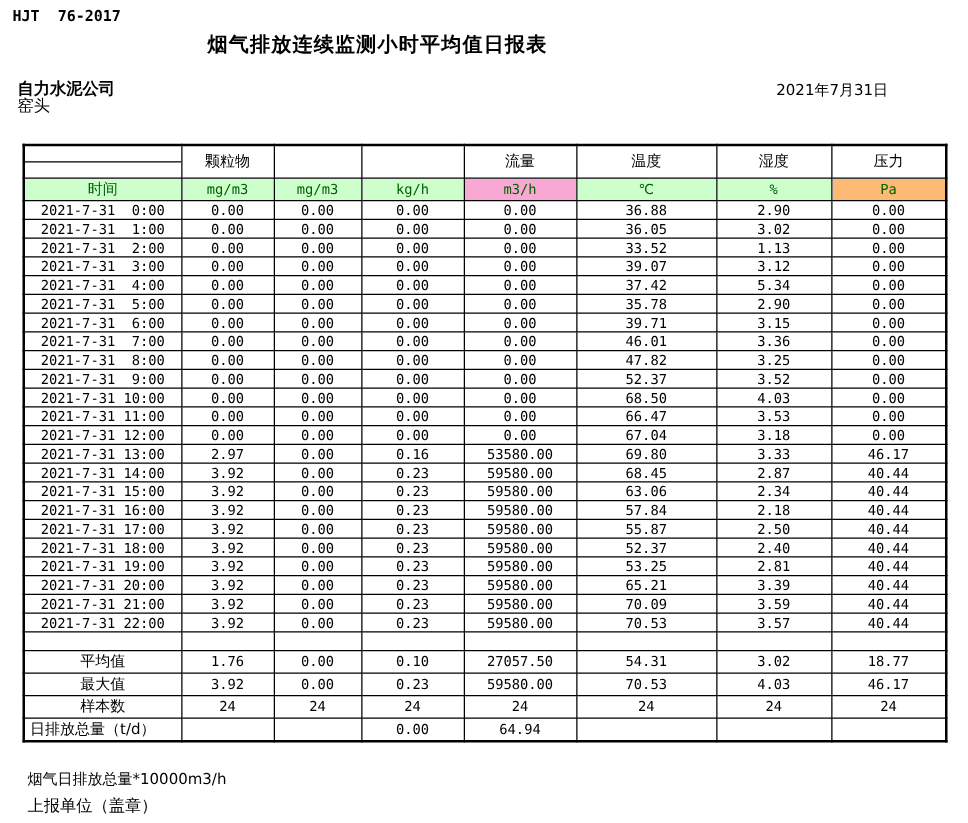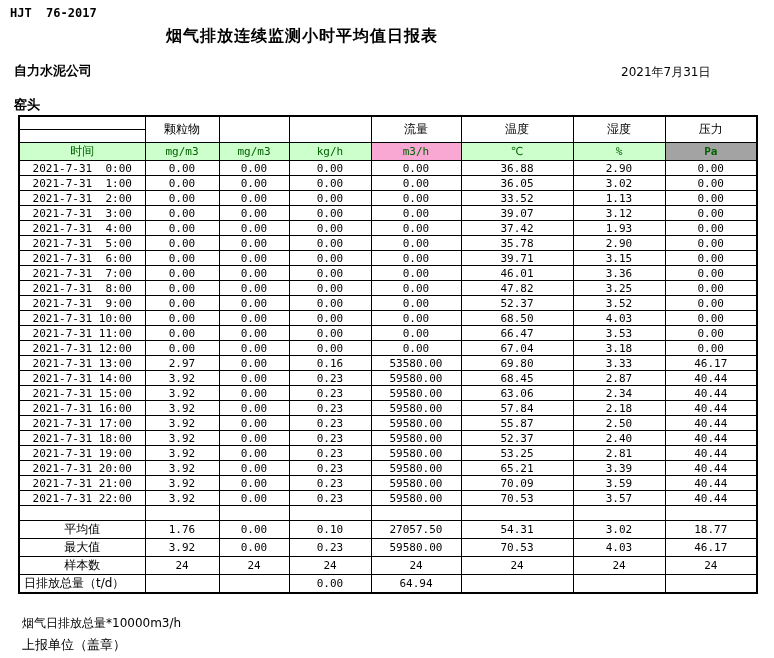--- a/index.html
+++ b/index.html
@@ -2,21 +2,21 @@
 <html><head>
 <meta charset="utf-8">
 <style>
   html,body{margin:0;padding:0;background:#fff;}
   .page{position:relative;width:774px;height:658px;background:#fff;overflow:hidden;
         font-family:"DejaVu Sans","Liberation Sans",sans-serif;color:#000;}
   .doc-code{position:absolute;left:10px;top:6px;font-weight:bold;font-size:12px;
             font-family:"DejaVu Sans Mono","DejaVu Sans",monospace;white-space:pre;}
   .title{position:absolute;left:166px;top:26px;font-weight:bold;font-size:16px;letter-spacing:1px;}
   .company{position:absolute;left:14px;top:62px;font-weight:bold;font-size:13px;}
-  .station{position:absolute;left:14px;top:96px;font-weight:bold;font-size:13px;}
+  .station{position:absolute;left:14px;top:76px;font-weight:normal;font-size:13px;}
   .date{position:absolute;left:621px;top:64px;font-size:12px;}
   table.report{position:absolute;left:18px;top:115px;width:738px;border-collapse:collapse;
                table-layout:fixed;border:2px solid #000;}
   table.report td{border:1px solid #000;padding:0;text-align:center;vertical-align:middle;overflow:hidden;}
   .grp-row td{height:24px;font-size:12px;}
   .grp-row td.head-time{vertical-align:top;}
   .head-time .half{height:12px;}
   .head-time .half.top{border-bottom:1px solid #000;}
   .unit-row td{height:14px;background:#ccffcc;color:#006100;font-size:11px;
                font-family:"DejaVu Sans Mono","DejaVu Sans",monospace;}
@@ -67,21 +67,21 @@
         <td>压力</td>
       </tr>
       <tr class="unit-row">
         <td class="time-label" style="background: rgb(204, 255, 204); color: rgb(0, 97, 0);">时间</td>
         <td style="background: rgb(204, 255, 204); color: rgb(0, 97, 0);">mg/m3</td>
         <td style="background: rgb(204, 255, 204); color: rgb(0, 97, 0);">mg/m3</td>
         <td style="background: rgb(204, 255, 204); color: rgb(0, 97, 0);">kg/h</td>
         <td style="background: #f9a8d4; color: rgb(0, 97, 0);">m3/h</td>
         <td style="background: rgb(204, 255, 204); color: rgb(0, 97, 0);">℃</td>
         <td style="background: rgb(204, 255, 204); color: rgb(0, 97, 0);">%</td>
-        <td style="background: #a3a3a3; color: rgb(0, 97, 0); font-weight: bold;">Pa</td>
+        <td style="background: #fdba74; color: rgb(0, 97, 0);">Pa</td>
       </tr>
 
     <tr class="data-row">
           <td>2021-7-31  0:00</td>
           <td>0.00</td>
           <td>0.00</td>
           <td>0.00</td>
           <td>0.00</td>
           <td>36.88</td>
           <td>2.90</td>
@@ -117,21 +117,21 @@
           <td>3.12</td>
           <td>0.00</td>
         </tr>
         <tr class="data-row">
           <td>2021-7-31  4:00</td>
           <td>0.00</td>
           <td>0.00</td>
           <td>0.00</td>
           <td>0.00</td>
           <td>37.42</td>
-          <td>1.93</td>
+          <td>5.34</td>
           <td>0.00</td>
         </tr>
         <tr class="data-row">
           <td>2021-7-31  5:00</td>
           <td>0.00</td>
           <td>0.00</td>
           <td>0.00</td>
           <td>0.00</td>
           <td>35.78</td>
           <td>2.90</td>

